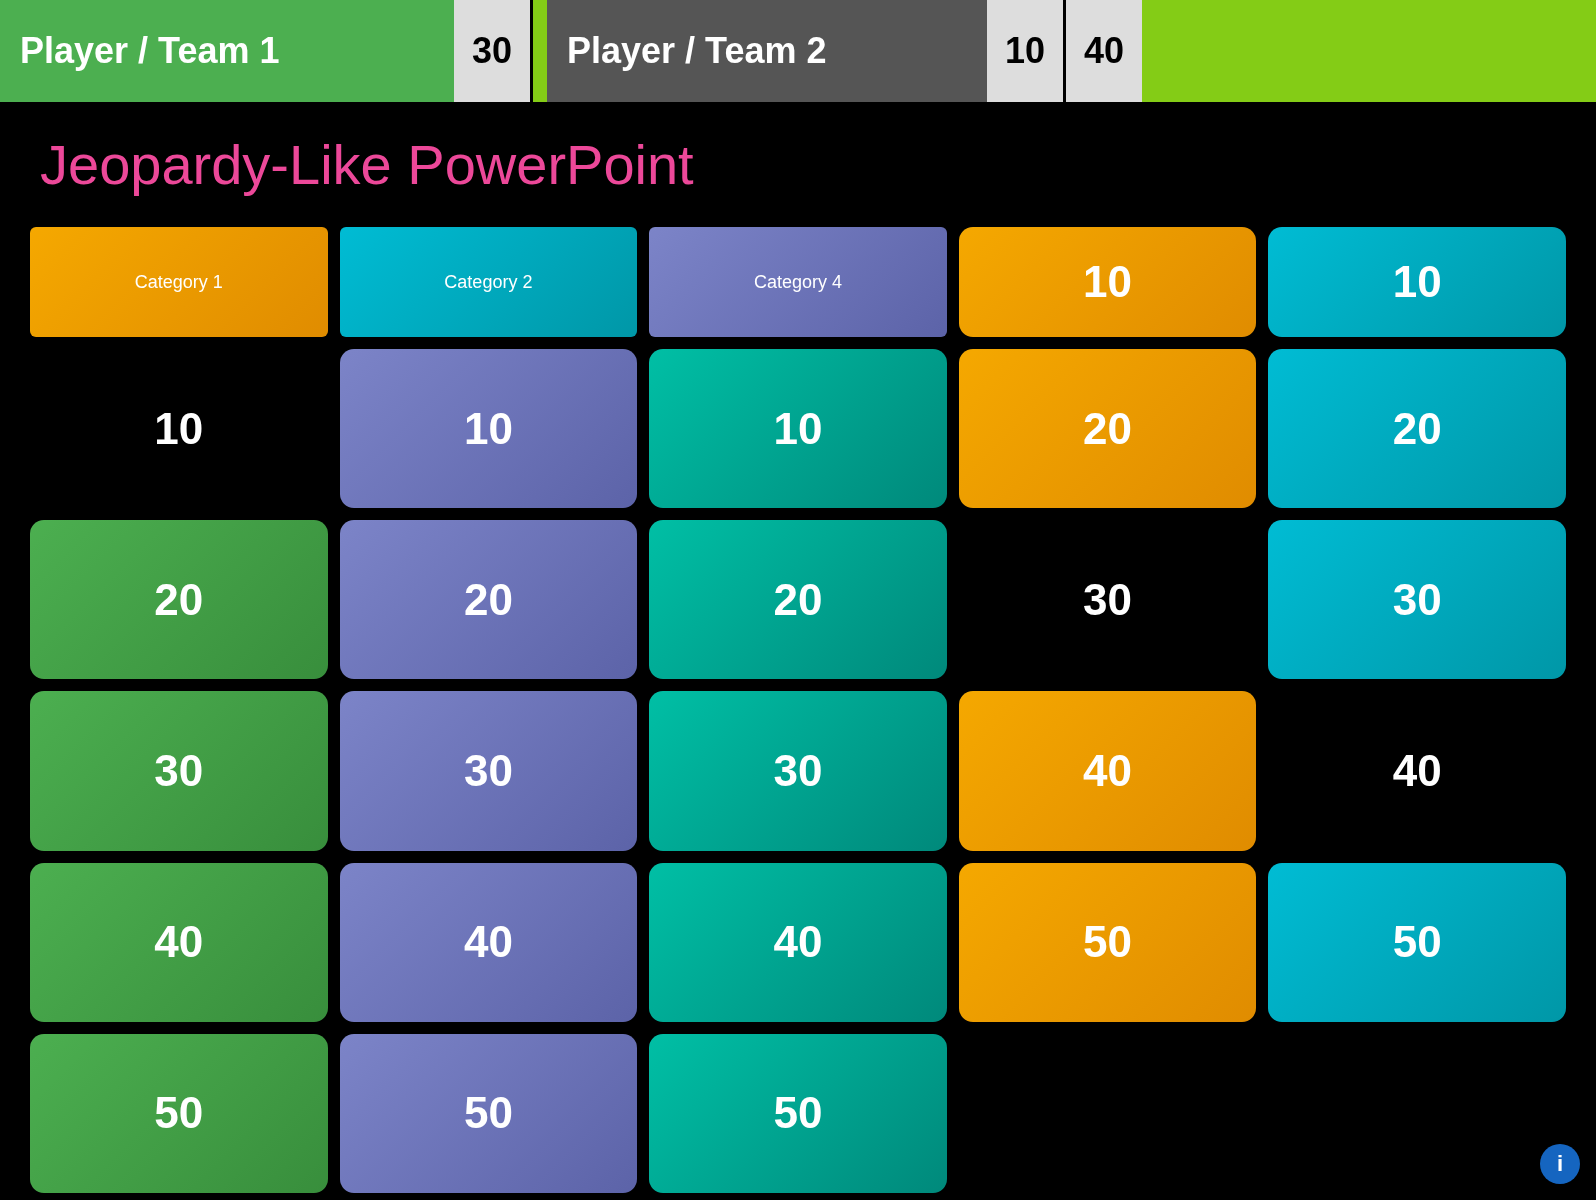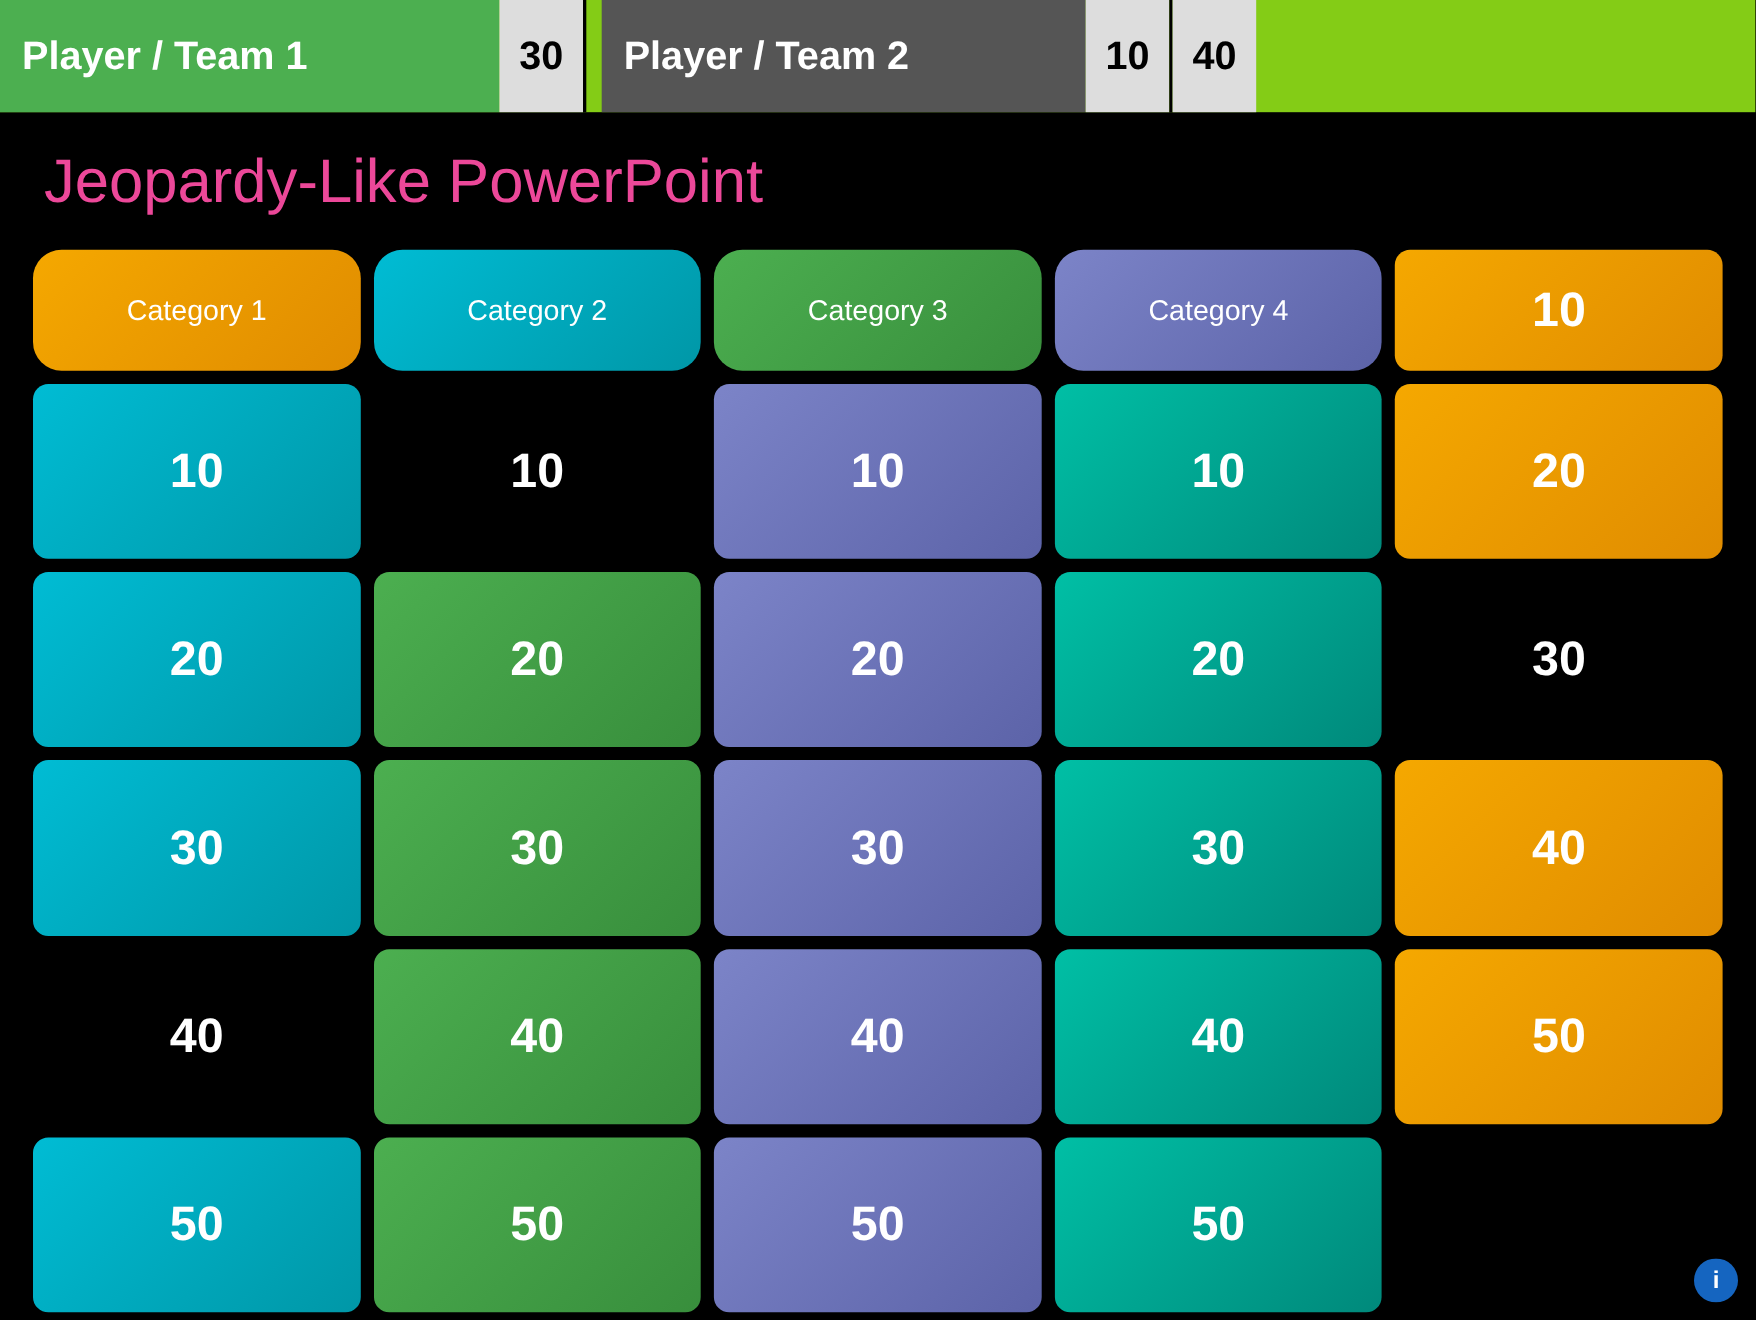--- a/index.html
+++ b/index.html
@@ -65,26 +65,26 @@
     #game-grid {
       display: grid;
       grid-template-columns: repeat(5, 1fr);
       grid-template-rows: auto repeat(5, 1fr);
       gap: 12px;
       padding: 10px 30px 20px 30px;
       height: calc(1200px - 84px - 120px);
     }
 
     .category-cell {
-      border-radius: 26px;
+      border-radius: 6px;
       display: flex;
       align-items: center;
       justify-content: center;
       color: #fff;
-      font-size: 26px;
+      font-size: 18px;
       text-align: center;
       padding: 14px 10px;
       min-height: 110px;
       font-weight: normal;
     }
 
     .value-cell {
       border-radius: 14px;
       display: flex;
       align-items: center;
@@ -152,21 +152,20 @@
     <div class="team-score">40</div>
   </div>
 </div>
 
 <div id="title">Jeopardy-Like PowerPoint</div>
 
 <div id="game-grid">
 
   <div class="category-cell cat-1">Category 1</div>
   <div class="category-cell cat-2">Category 2</div>
-  <div class="category-cell cat-3">Category 3</div>
   <div class="category-cell cat-4">Category 4</div>
 
   <div class="value-cell val-1">10</div>
   <div class="value-cell val-2">10</div>
   <div class="value-cell val-empty">10</div>
   <div class="value-cell val-4">10</div>
   <div class="value-cell val-5">10</div>
 
   <div class="value-cell val-1">20</div>
   <div class="value-cell val-2">20</div>

